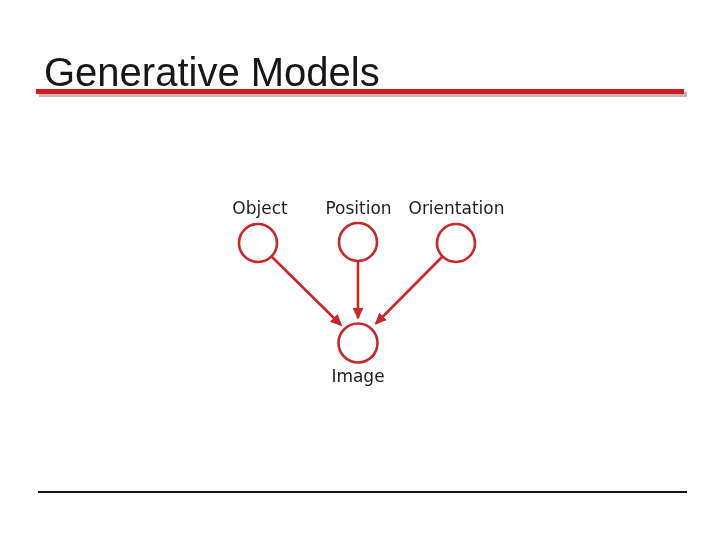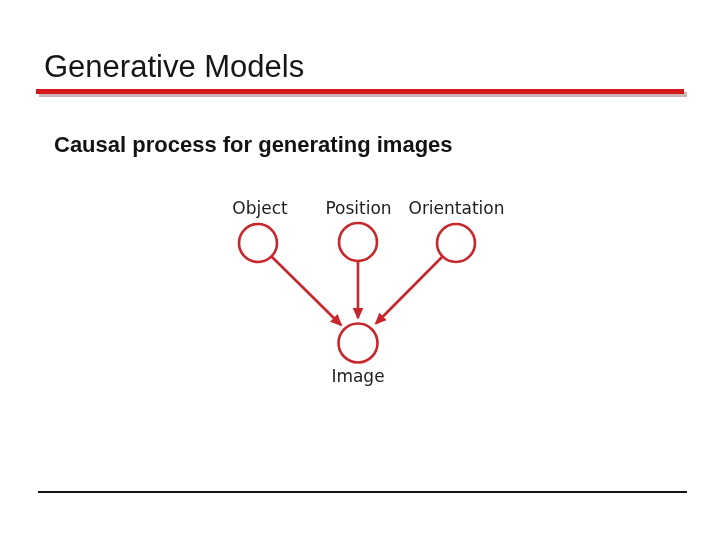--- a/index.html
+++ b/index.html
@@ -9,21 +9,21 @@
     height: 540px;
     background: #ffffff;
     overflow: hidden;
     font-family: "Liberation Sans", "DejaVu Sans", sans-serif;
   }
   .title {
     position: absolute;
     left: 44px;
     top: 50px;
     margin: 0;
-    font-size: 31px;
+    font-size: 40px;
     font-weight: 400;
     color: #161616;
     letter-spacing: 0px;
     line-height: 1.1;
     white-space: nowrap;
   }
   .title-rule {
     position: absolute;
     left: 36px;
     top: 89px;
@@ -75,21 +75,20 @@
 </style>
 </head>
 <body>
 
 <div class="slide">
 
   <h1 class="title">Generative Models</h1>
 
   <div class="title-rule"></div>
 
-  <p class="subtitle">Causal process for generating images</p>
 
   <svg class="diagram" viewBox="0 0 300 200" xmlns="http://www.w3.org/2000/svg">
     <defs>
       <marker id="arrow" viewBox="0 0 10 10" refX="8.5" refY="5" markerWidth="12" markerHeight="12" markerUnits="userSpaceOnUse" orient="auto">
         <path d="M 0 0.5 L 10 5 L 0 9.5 Z" fill="#c8262a"></path>
       </marker>
     </defs>
 
     <text class="node-label" x="45" y="24" text-anchor="middle">Object</text>
     <text class="node-label" x="143.5" y="24" text-anchor="middle">Position</text>

